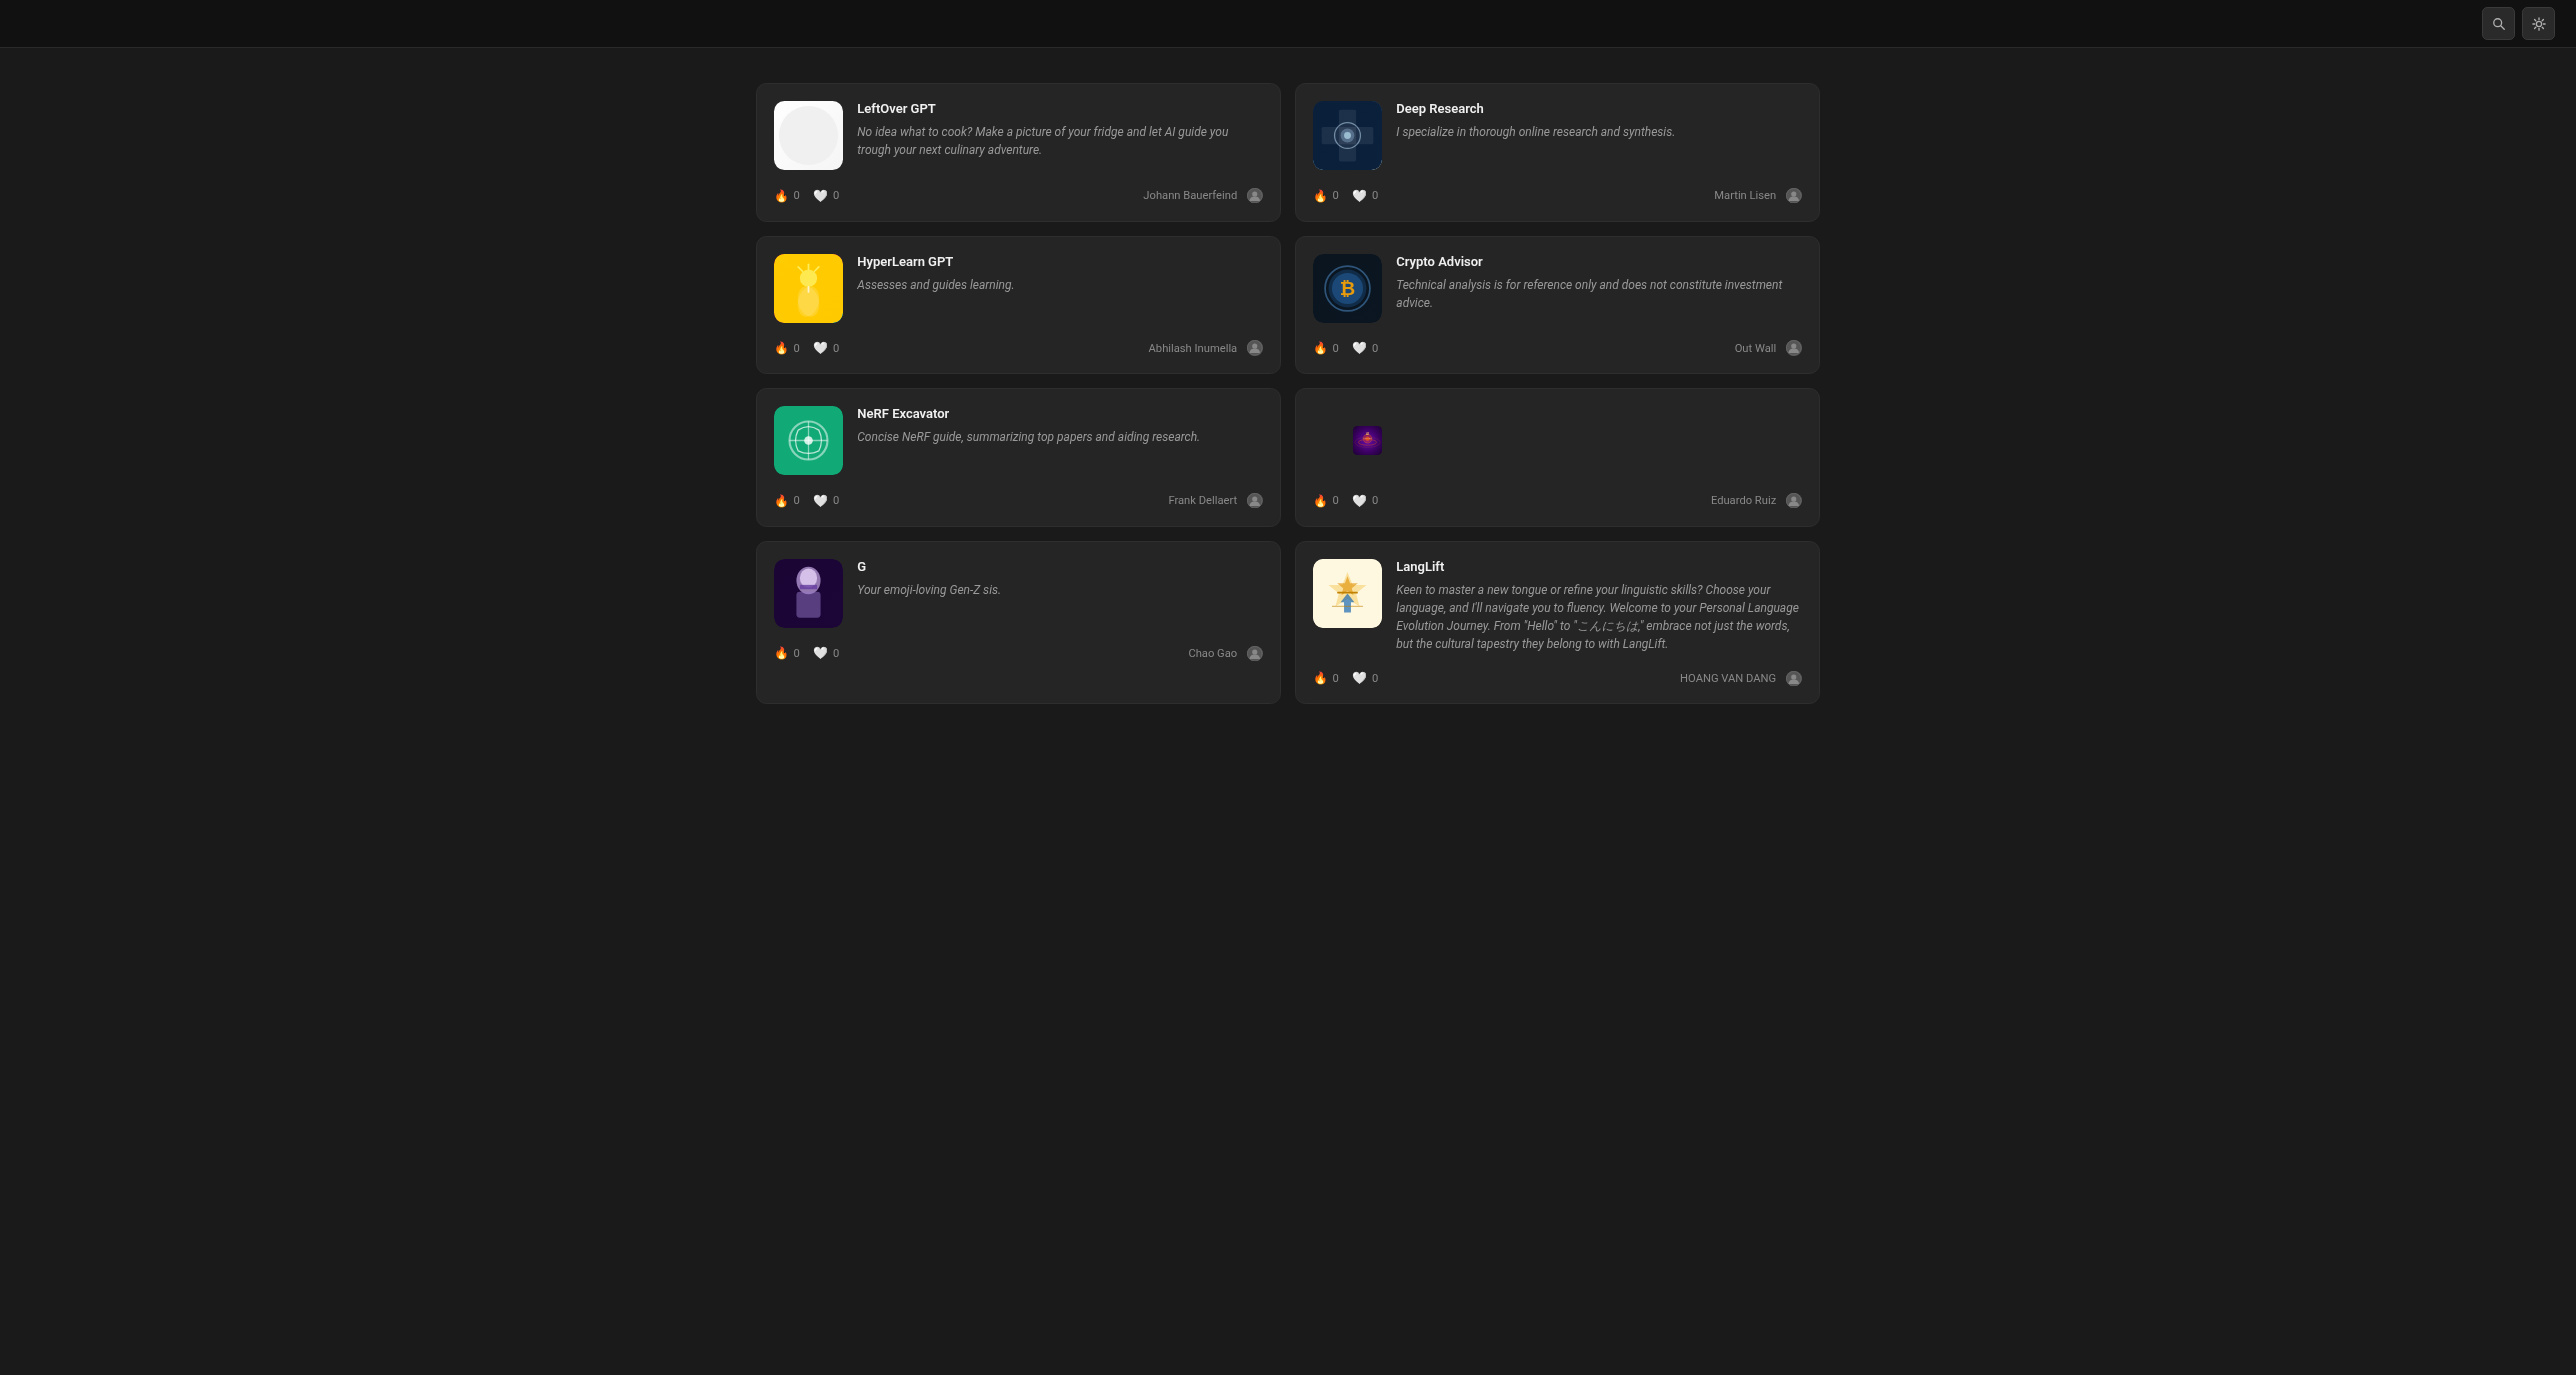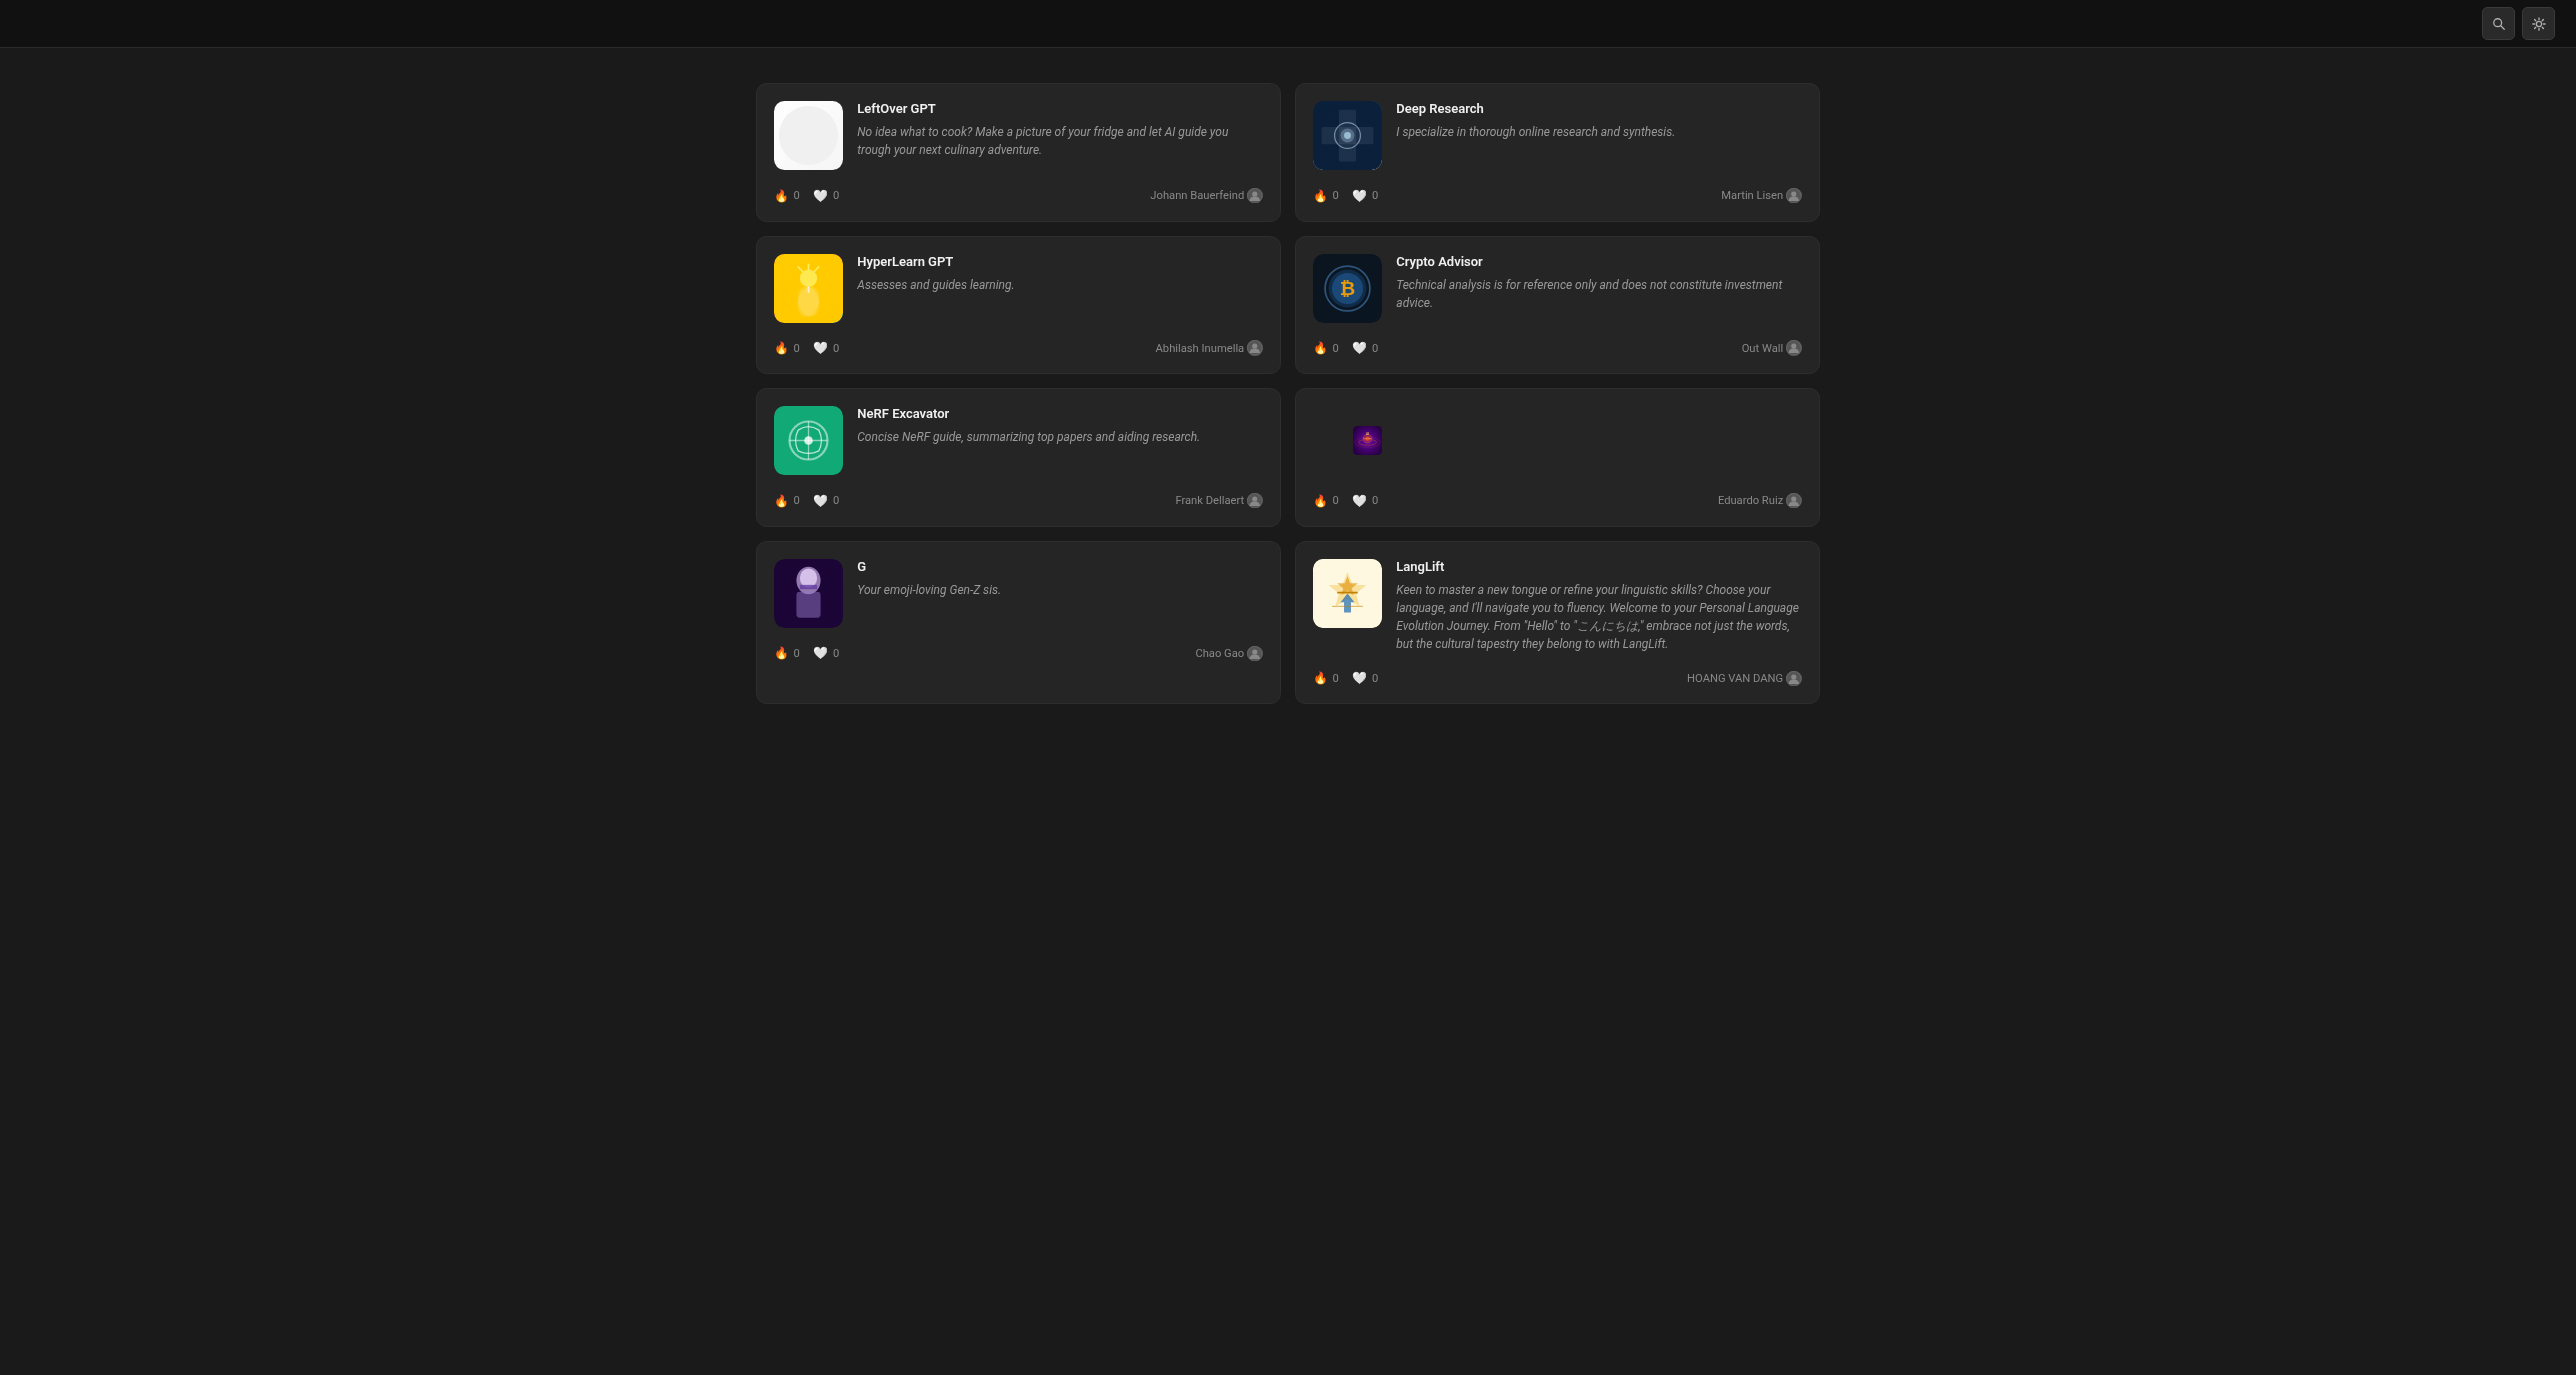--- a/index.html
+++ b/index.html
@@ -118,21 +118,21 @@
       display: flex;
       align-items: center;
       gap: 4.3px;
       font-size: 11.2px;
       color: #888;
     }
     .stat-icon { font-size: 12px; }
     .card-author {
       display: flex;
       align-items: center;
-      gap: 3px;
+      gap: 10px;
       font-size: 11.2px;
       color: #888;
       justify-content: center;
     }
     .author-icon {
       width: 15.5px;
       height: 15.5px;
       border-radius: 50%;
       background: #555;
       display: flex;

